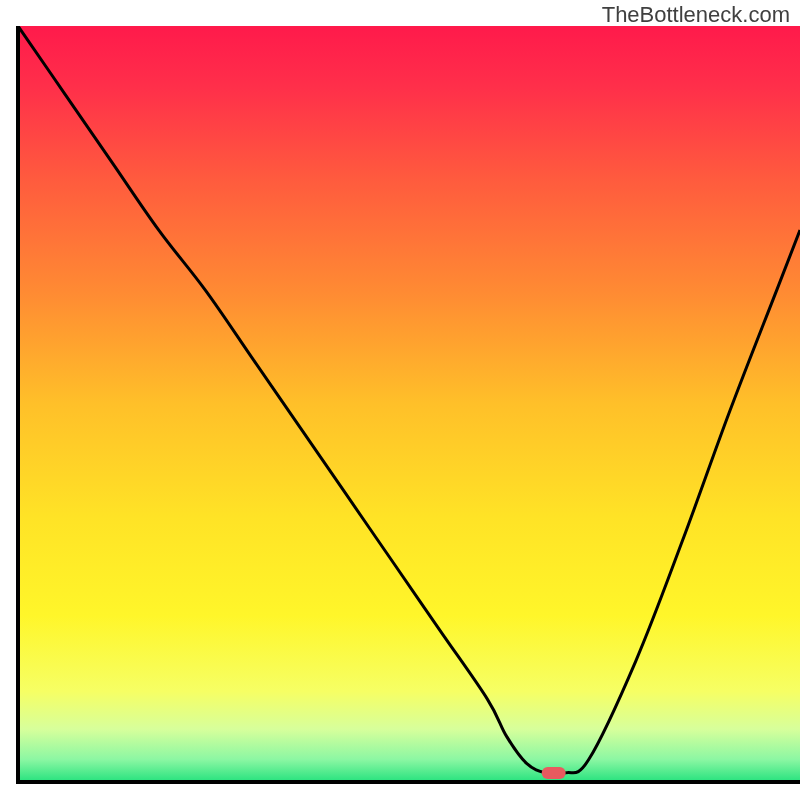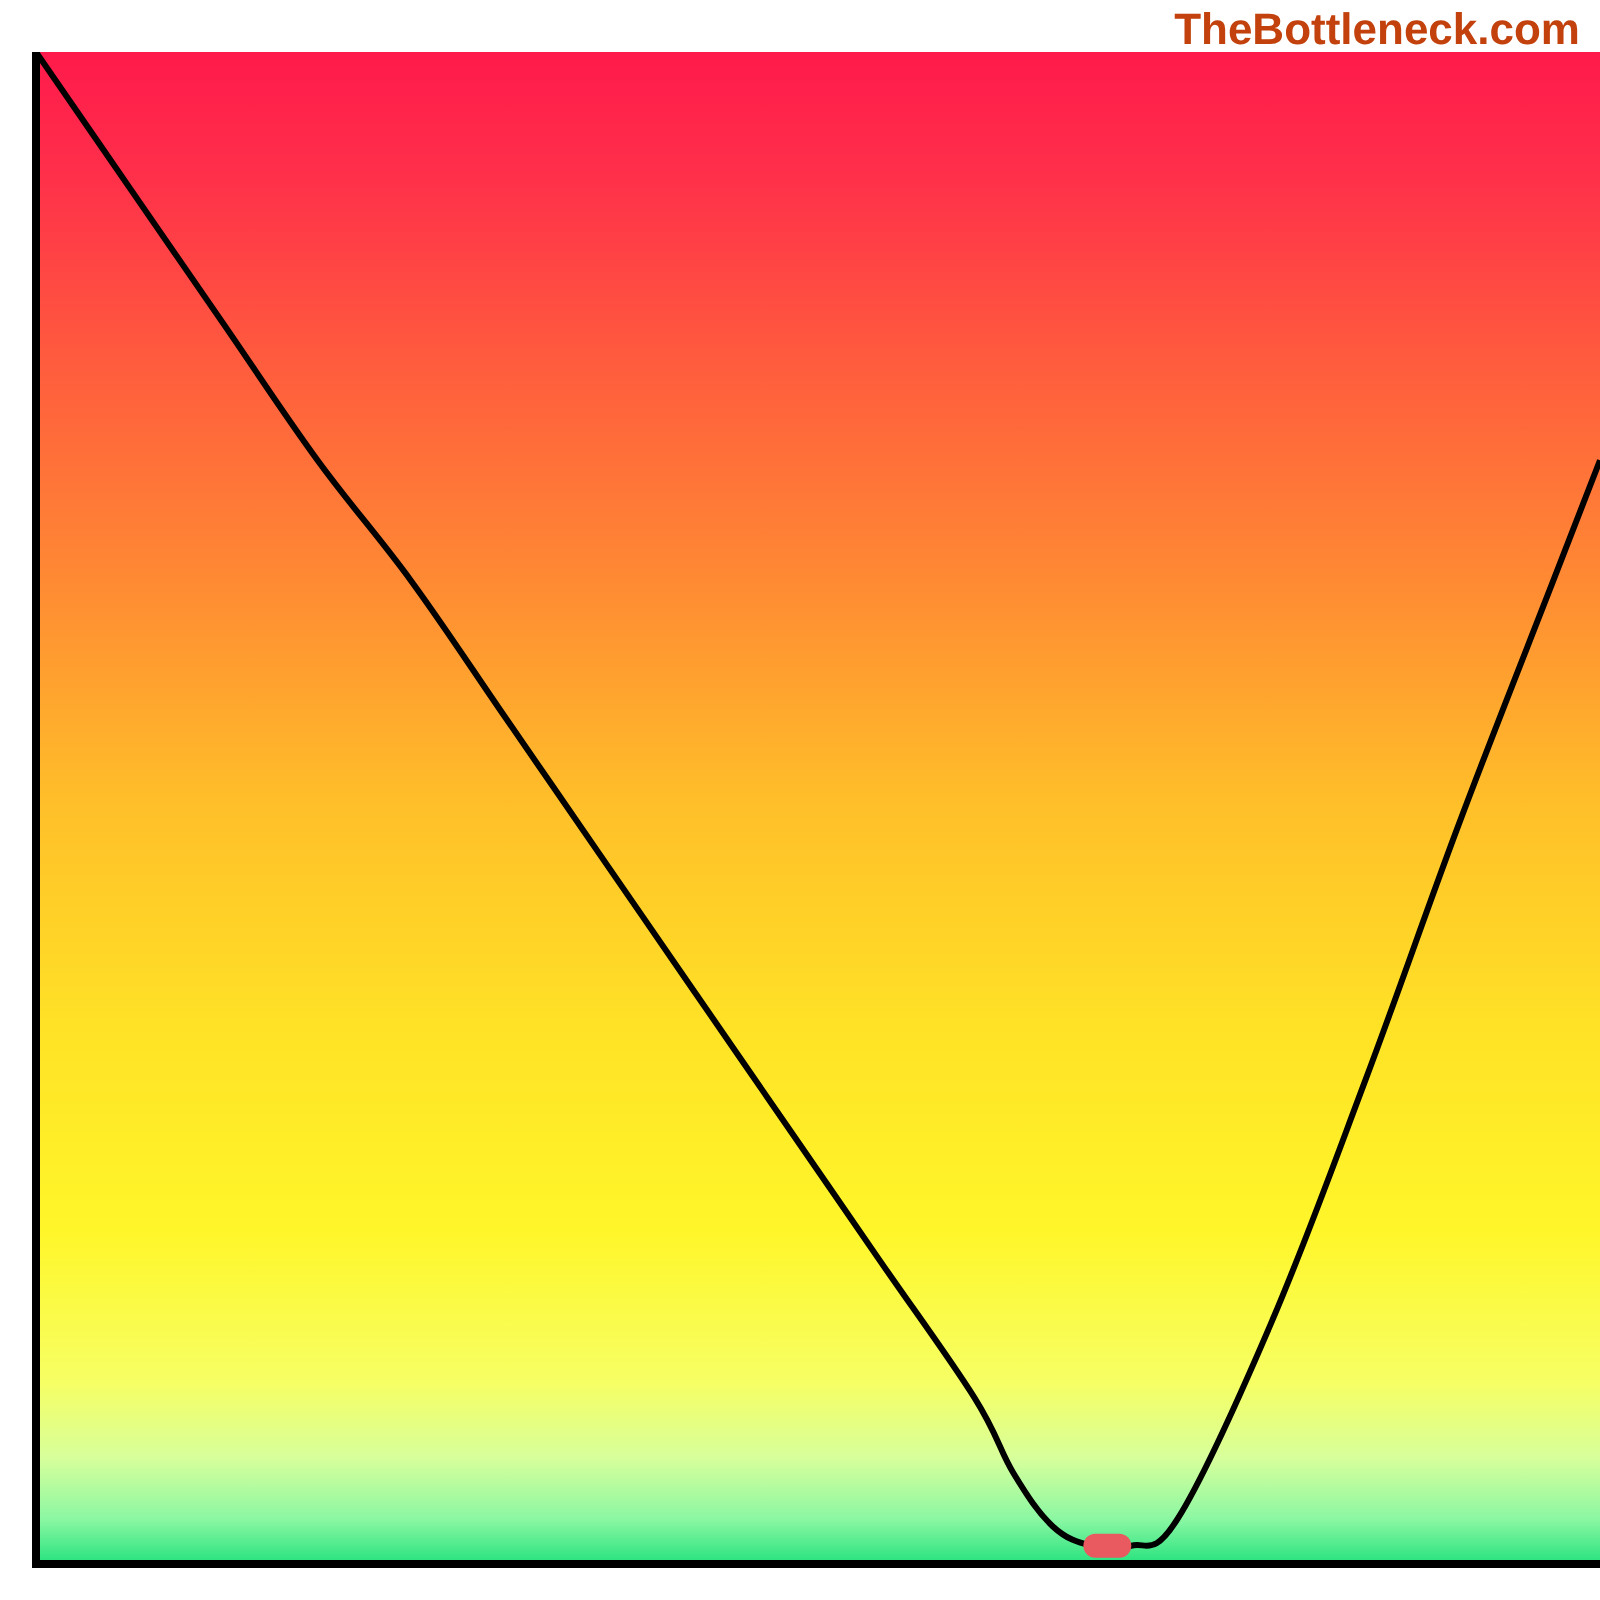--- a/index.html
+++ b/index.html
@@ -14,22 +14,22 @@
   .chart-container {
     position: relative;
     width: 800px;
     height: 800px;
   }
   .watermark {
     position: absolute;
     top: 2px;
     right: 10px;
     font-size: 22px;
-    font-weight: 700;
-    color: #c2410c;
+    font-weight: 400;
+    color: #404040;
     letter-spacing: 0px;
     z-index: 60;
   }
   svg.plot {
     position: absolute;
     top: 0;
     left: 0;
     width: 800px;
     height: 800px;
     display: block;

